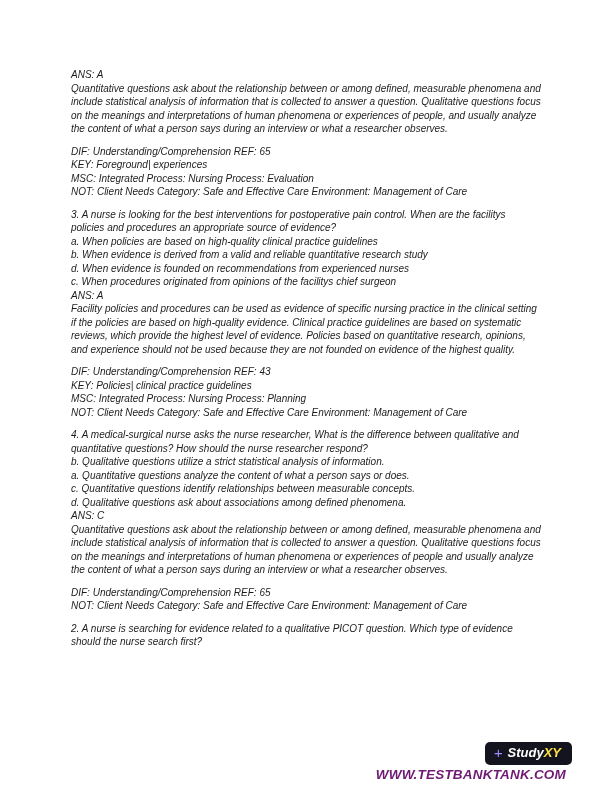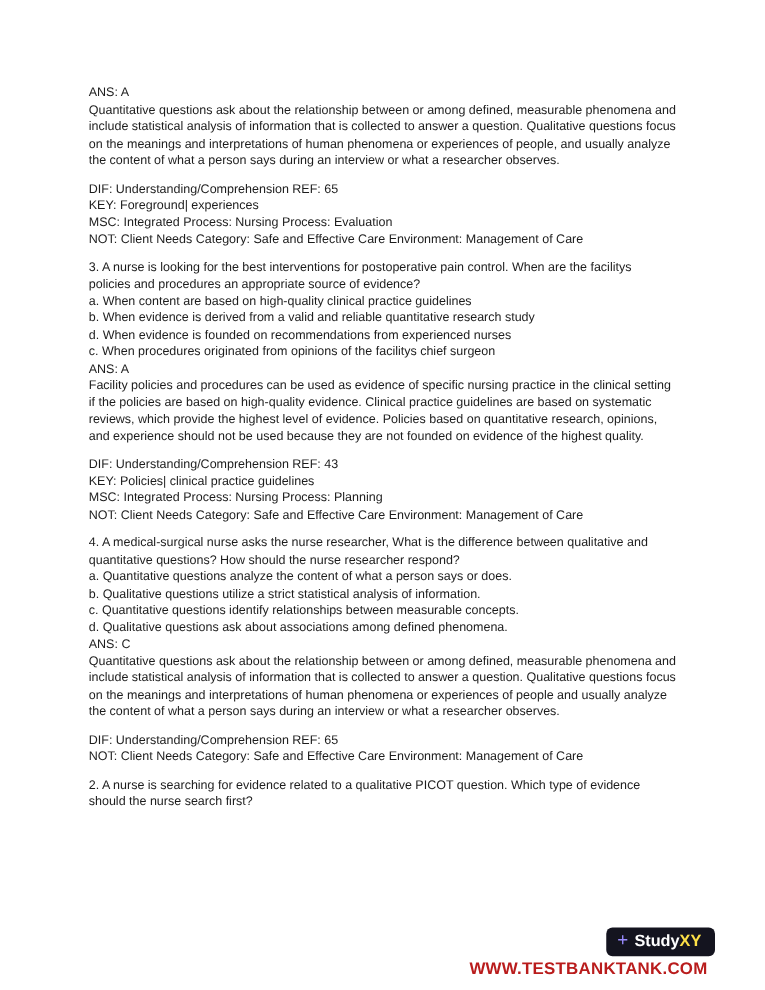--- a/index.html
+++ b/index.html
@@ -6,20 +6,21 @@
   .page{
     position:relative;
     width:612px;height:792px;
     background:#ffffff;
     font-family:"Liberation Sans", sans-serif;
     font-size:10px;
     line-height:13.5px;
     color:#1c1c1c;
     overflow:hidden;
     margin:0 auto;
+    font-style:italic;
   }
   .content{
     position:absolute;
     left:71px;top:68px;width:470px;
   }
   .block{margin:0 0 9px 0;}
   .block p{margin:0;}
   .line{white-space:pre-wrap;}
   .brand-badge{
     position:absolute;
@@ -42,21 +43,21 @@
   }
   .brand-badge .xy{
     color:#fde047;
   }
   .website{
     position:absolute;
     right:46px;top:768px;
     font-weight:700;
     font-size:13.5px;
     letter-spacing:0.2px;
-    color:#b91c1c;
+    color:#701a75;
   }
 </style>
 </head>
 <body>
 
 <div class="page">
   <div class="content">
 
     <div class="block">
       <div class="line">ANS: A</div>
@@ -65,39 +66,39 @@
 
     <div class="block">
       <div class="line">DIF: Understanding/Comprehension REF: 65</div>
       <div class="line">KEY: Foreground| experiences</div>
       <div class="line">MSC: Integrated Process: Nursing Process: Evaluation</div>
       <div class="line">NOT: Client Needs Category: Safe and Effective Care Environment: Management of Care</div>
     </div>
 
     <div class="block">
       <p>3. A nurse is looking for the best interventions for postoperative pain control. When are the facilitys policies and procedures an appropriate source of evidence?</p>
-      <div class="line">a. When content are based on high-quality clinical practice guidelines</div>
+      <div class="line">a. When policies are based on high-quality clinical practice guidelines</div>
       <div class="line">b. When evidence is derived from a valid and reliable quantitative research study</div>
       <div class="line">d. When evidence is founded on recommendations from experienced nurses</div>
       <div class="line">c. When procedures originated from opinions of the facilitys chief surgeon</div>
       <div class="line">ANS: A</div>
       <p>Facility policies and procedures can be used as evidence of specific nursing practice in the clinical setting if the policies are based on high-quality evidence. Clinical practice guidelines are based on systematic reviews, which provide the highest level of evidence. Policies based on quantitative research, opinions, and experience should not be used because they are not founded on evidence of the highest quality.</p>
     </div>
 
     <div class="block">
       <div class="line">DIF: Understanding/Comprehension REF: 43</div>
       <div class="line">KEY: Policies| clinical practice guidelines</div>
       <div class="line">MSC: Integrated Process: Nursing Process: Planning</div>
       <div class="line">NOT: Client Needs Category: Safe and Effective Care Environment: Management of Care</div>
     </div>
 
     <div class="block">
       <p>4. A medical-surgical nurse asks the nurse researcher, What is the difference between qualitative and quantitative questions? How should the nurse researcher respond?</p>
+      <div class="line">b. Qualitative questions utilize a strict statistical analysis of information.</div>
       <div class="line">a. Quantitative questions analyze the content of what a person says or does.</div>
-      <div class="line">b. Qualitative questions utilize a strict statistical analysis of information.</div>
       <div class="line">c. Quantitative questions identify relationships between measurable concepts.</div>
       <div class="line">d. Qualitative questions ask about associations among defined phenomena.</div>
       <div class="line">ANS: C</div>
       <p>Quantitative questions ask about the relationship between or among defined, measurable phenomena and include statistical analysis of information that is collected to answer a question. Qualitative questions focus on the meanings and interpretations of human phenomena or experiences of people and usually analyze the content of what a person says during an interview or what a researcher observes.</p>
     </div>
 
     <div class="block">
       <div class="line">DIF: Understanding/Comprehension REF: 65</div>
       <div class="line">NOT: Client Needs Category: Safe and Effective Care Environment: Management of Care</div>
     </div>

